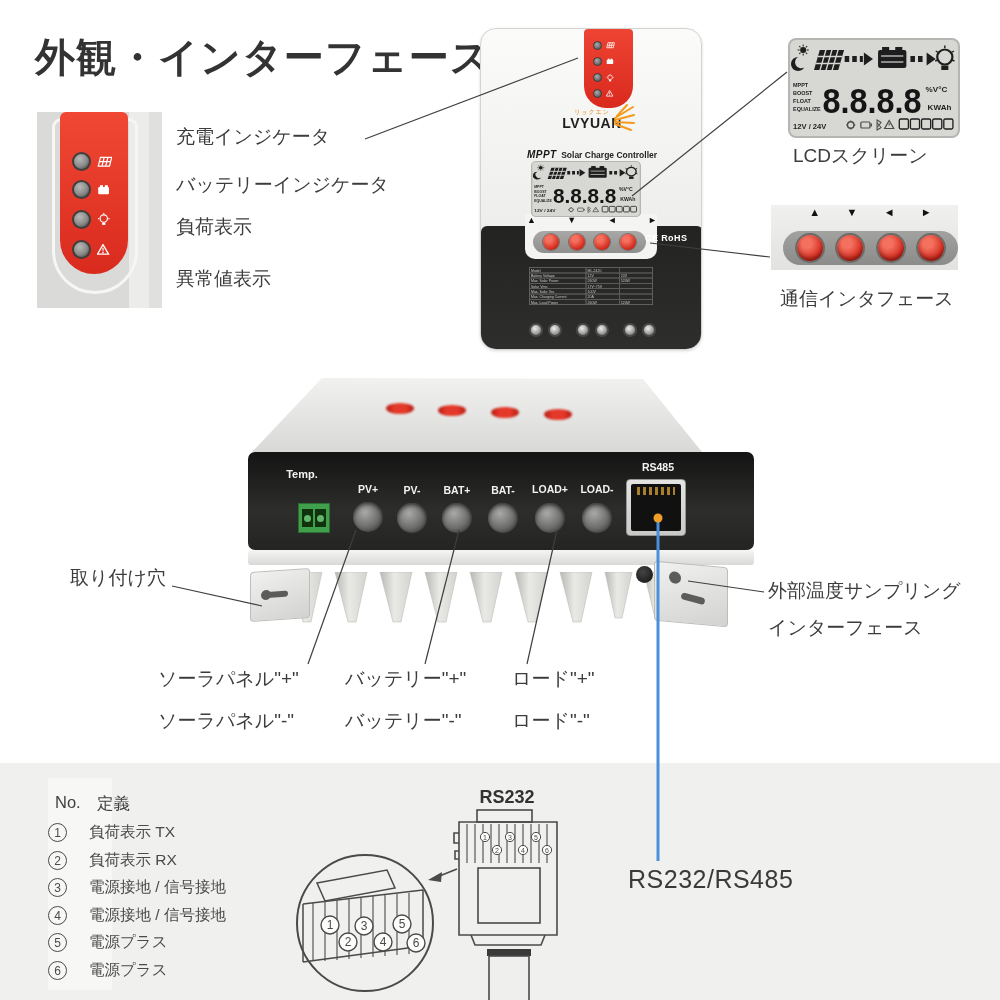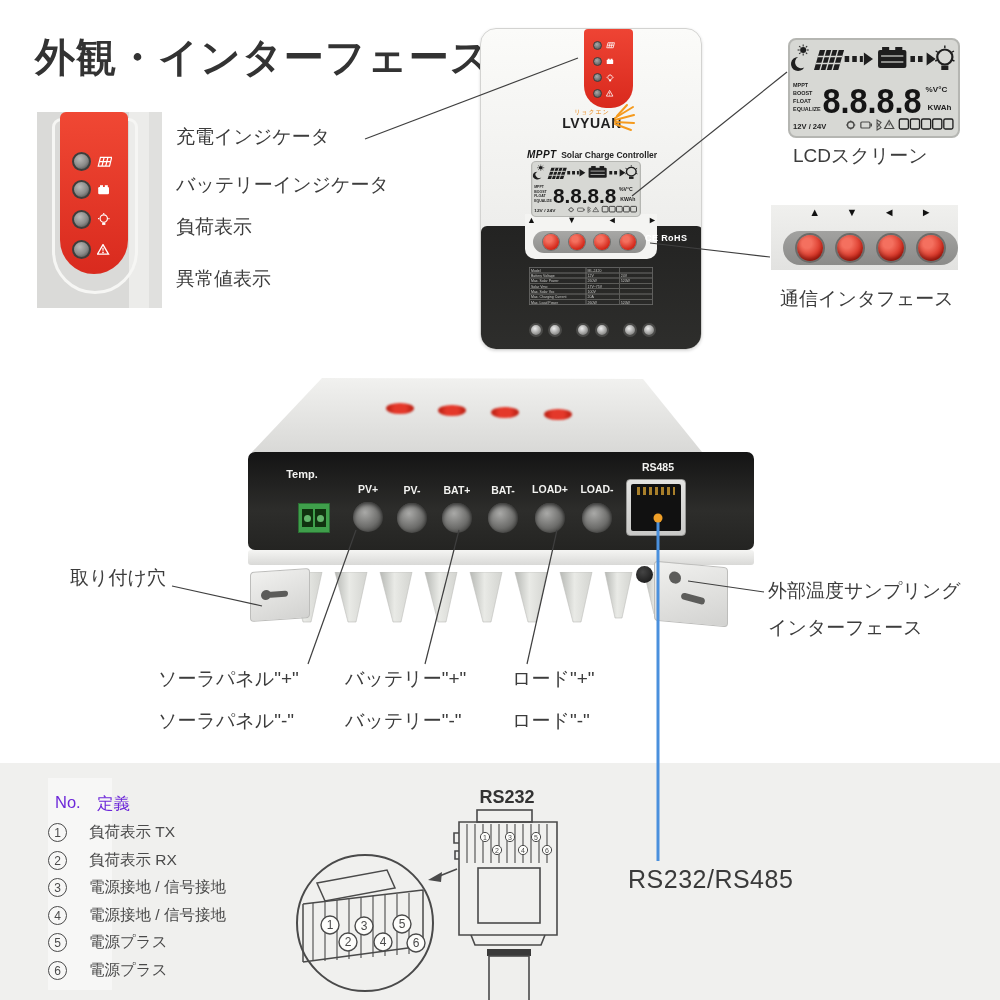--- a/index.html
+++ b/index.html
@@ -94,21 +94,21 @@
     background:linear-gradient(180deg,#f5f5f3,#d9d9d7); }
   .bracket { background:linear-gradient(160deg,#f1f1ef,#d2d2d0); border:1px solid #bdbdbb; }
   .bracket.l { left:10px; top:198px; width:60px; height:50px; transform:skewY(-4deg); border-radius:4px; }
   .bracket.r { left:414px; top:192px; width:74px; height:60px; transform:skewY(5deg); border-radius:4px; }
   .keyhole { position:absolute; background:#5c5c5a; border-radius:4px; }
   .knob { left:396px; top:194px; width:17px; height:17px; border-radius:50%; background:radial-gradient(circle at 40% 35%, #444, #111); }
 
   
   .gray-sec { left:0; top:763px; width:1000px; height:237px; background:#f0f0ee; }
   .no-band { left:48px; top:15px; width:64px; height:212px; background:rgba(255,255,255,.45); }
-  .ct-head { position:absolute; font-size:16.5px; color:#6d28d9; }
+  .ct-head { position:absolute; font-size:16.5px; color:#404040; }
   .ct-row { position:absolute; left:48px; display:flex; align-items:center; gap:22px; font-size:15.5px; color:#4a4a4a; }
   .circ { width:19px; height:19px; border:1.3px solid #4a4a4a; border-radius:50%; font-size:12px;
     display:flex; align-items:center; justify-content:center; flex:0 0 auto; }
   .comm-label { left:628px; top:864px; font-size:25px; font-weight:400; color:#3a3a3a; line-height:31px; letter-spacing:.5px; }
 
   svg text { font-family:"Liberation Sans","DejaVu Sans",sans-serif; }
   .overlay { left:0; top:0; width:1000px; height:1000px; pointer-events:none; z-index:40; }
 </style>
 </head>
 <body>

